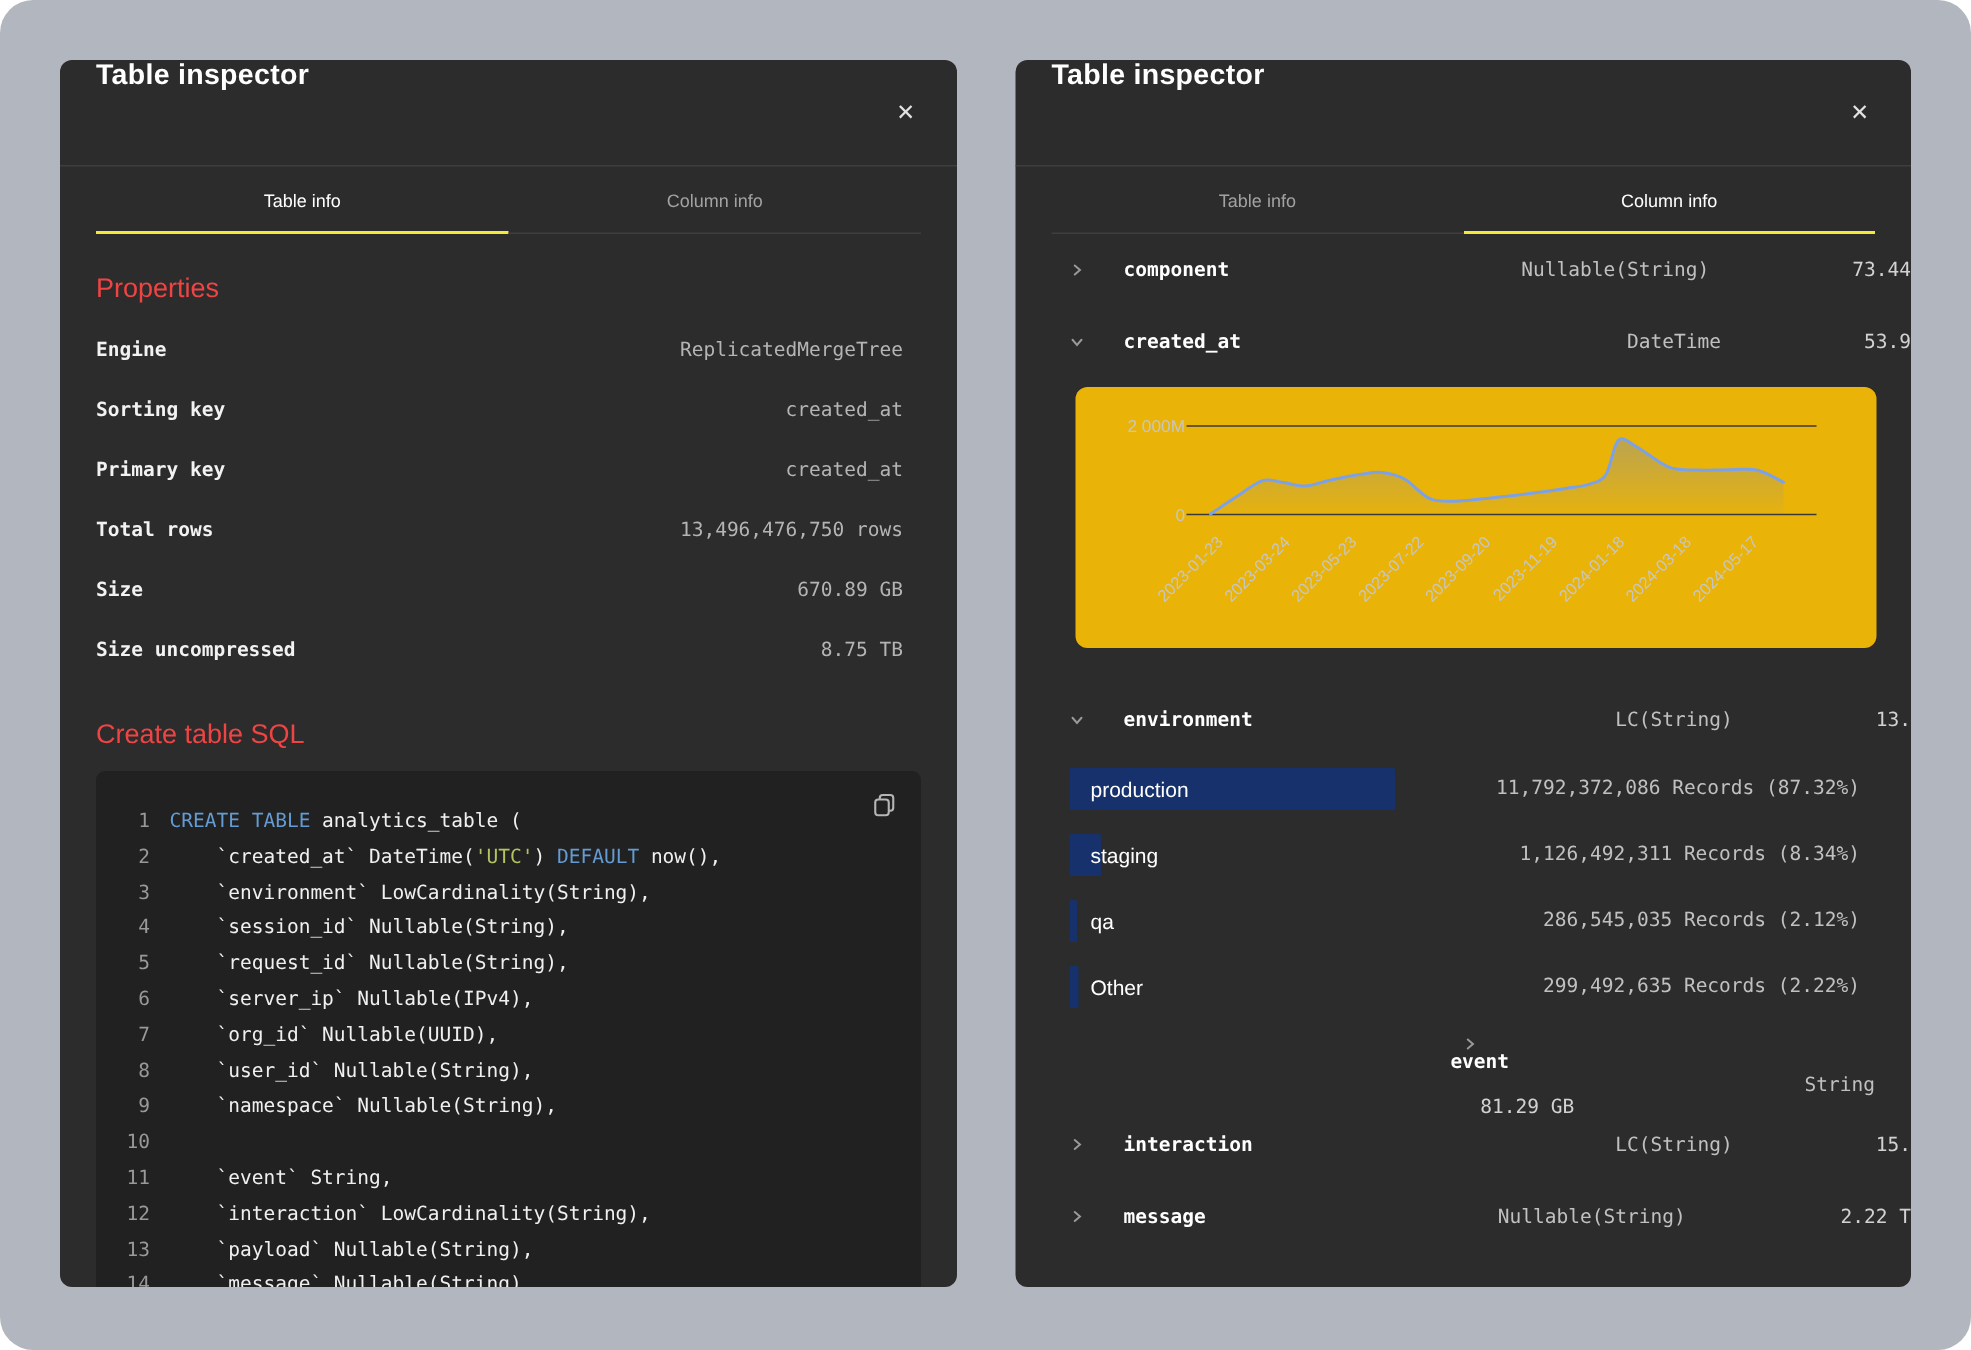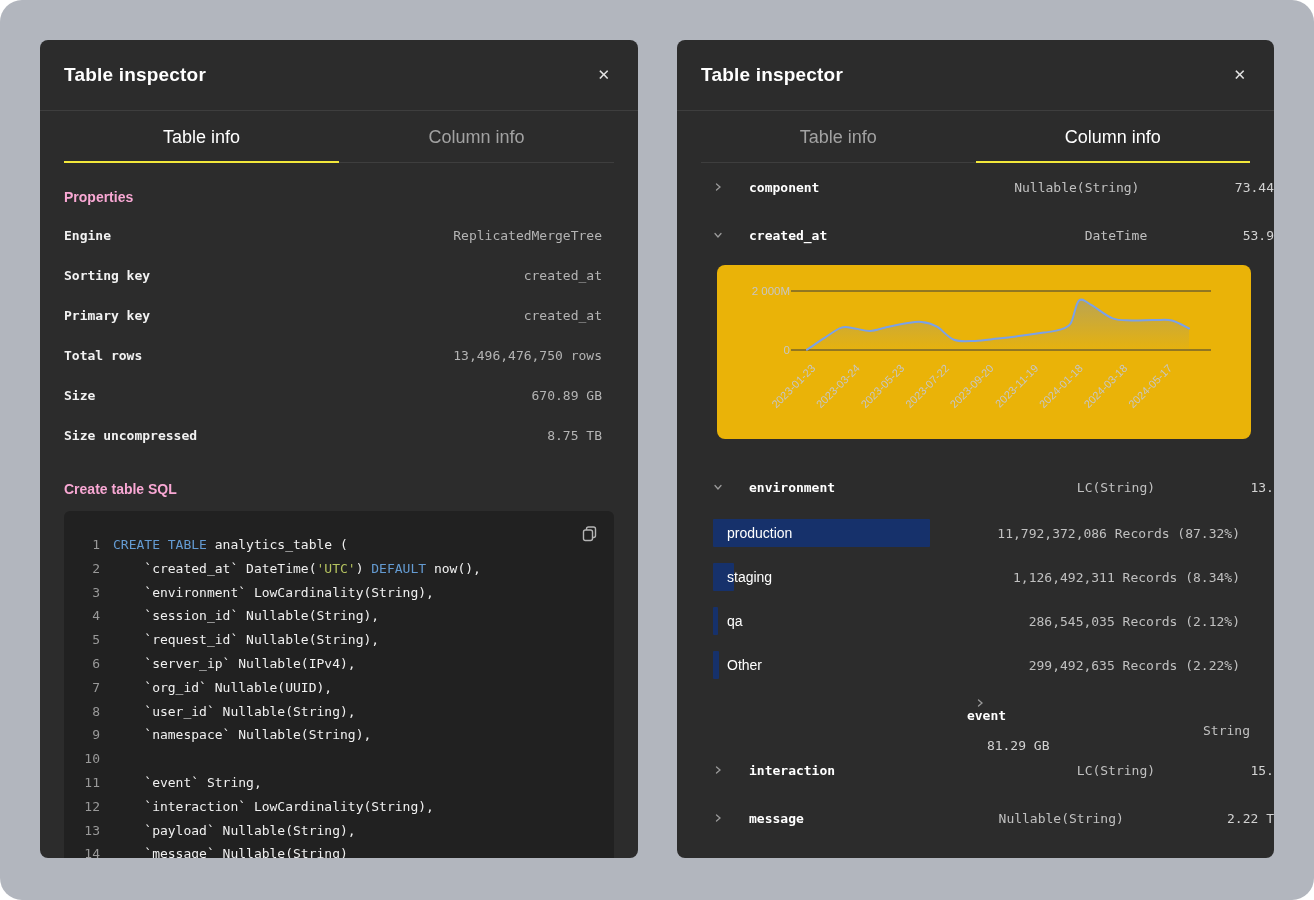--- a/index.html
+++ b/index.html
@@ -2,34 +2,34 @@
 <html><head>
 <meta charset="utf-8">
 <style>
   html,body{margin:0;padding:0;background:#ffffff;width:1314px;height:900px;overflow:hidden;}
   .canvas{position:relative;width:1314px;height:900px;background:#b2b6be;border-radius:22px;overflow:hidden;
           font-family:"Liberation Sans", sans-serif;}
   .panel{position:absolute;top:40px;height:818px;background:#2c2c2c;border-radius:8px;overflow:hidden;}
   #panel-left{left:40px;width:598px;}
   #panel-right{left:677px;width:597px;}
 
-  .panel-header{height:70px;display:flex;align-items:center;padding:0 22px 0 24px;border-bottom:1px solid #3e3e3e;}
+  .panel-header{height:70px;display:flex;padding:0 22px 0 24px;border-bottom:1px solid #3e3e3e;}
   .panel-title{font-size:19px;font-weight:bold;color:#ffffff;letter-spacing:.2px;}
   .close-btn{margin-left:auto;background:none;border:none;color:#e3e3e3;font-size:15px;cursor:pointer;
              padding:4px 6px;line-height:1;font-family:"DejaVu Sans", sans-serif;}
 
   .tabs{display:flex;margin:16px 24px 0 24px;}
-  .tab{flex:1;text-align:center;font-size:18px;color:#a2a2a2;padding-bottom:15px;position:relative;cursor:pointer;}
+  .tab{flex:1;text-align:center;font-size:12px;color:#a2a2a2;padding-bottom:15px;position:relative;cursor:pointer;}
   .tab::after{content:"";position:absolute;left:0;right:0;bottom:0;height:1px;background:#3e3e3e;}
   .tab.active{color:#ffffff;}
   .tab.active::after{height:2px;background:#f3e83b;}
 
   .content{padding:0 24px;}
 
-  .section-heading{font-size:14px;font-weight:bold;color:#f9a8d4;margin:26px 0 10px 0;}
+  .section-heading{font-size:18px;font-weight:normal;color:#ef4444;margin:26px 0 10px 0;}
   .prop-row{height:40px;display:flex;align-items:center;gap:13px;}
   .plabel{font-family:"DejaVu Sans Mono", monospace;font-size:13px;font-weight:bold;color:#f2f2f2;}
   .pvalue{margin-left:auto;font-family:"DejaVu Sans Mono", monospace;font-size:13px;color:#b4b4b4;padding-right:12px;}
 
   .code-block{position:relative;background:#212121;border-radius:6px;margin-top:14px;padding:22px 0 12px 0;height:400px;}
   .copy-btn{position:absolute;top:10px;right:12px;background:none;border:none;cursor:pointer;padding:4px;}
   .sql-line{display:flex;line-height:23.8px;font-family:"DejaVu Sans Mono", monospace;font-size:13px;}
   .lnum{width:36px;text-align:right;color:#999999;flex:none;}
   .lcode{margin-left:13px;white-space:pre;color:#f0f0f0;}
   .lcode .kw{color:#649bd2;text-align:center;}

